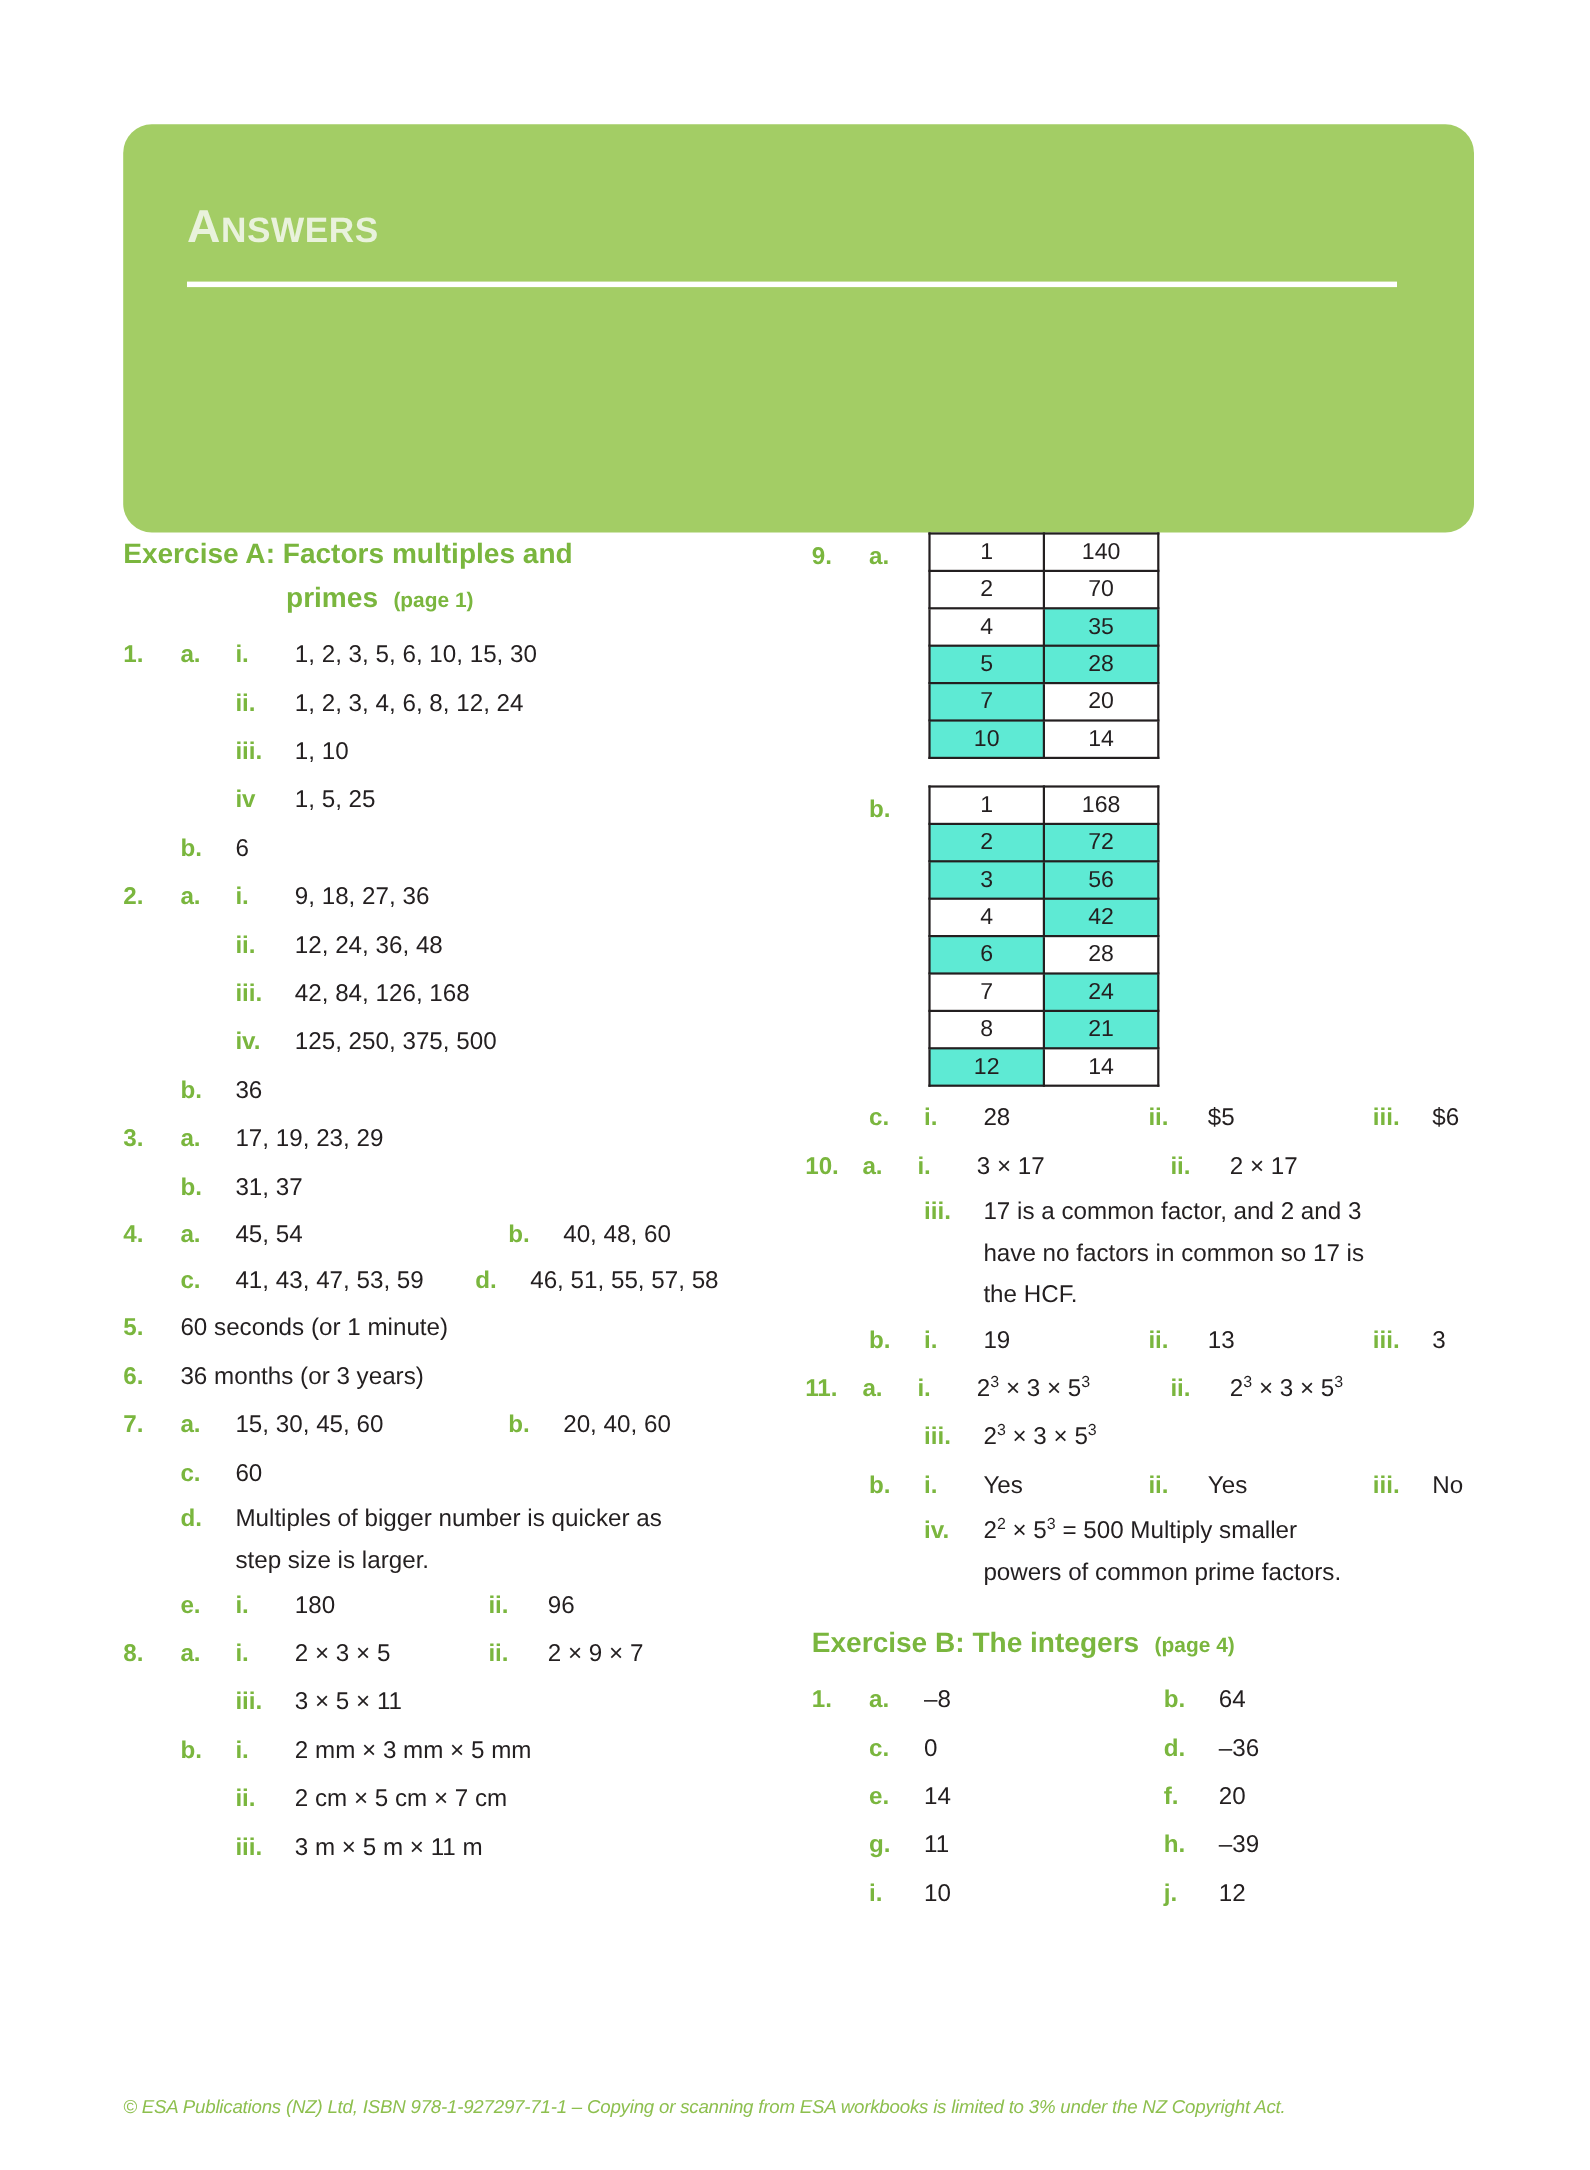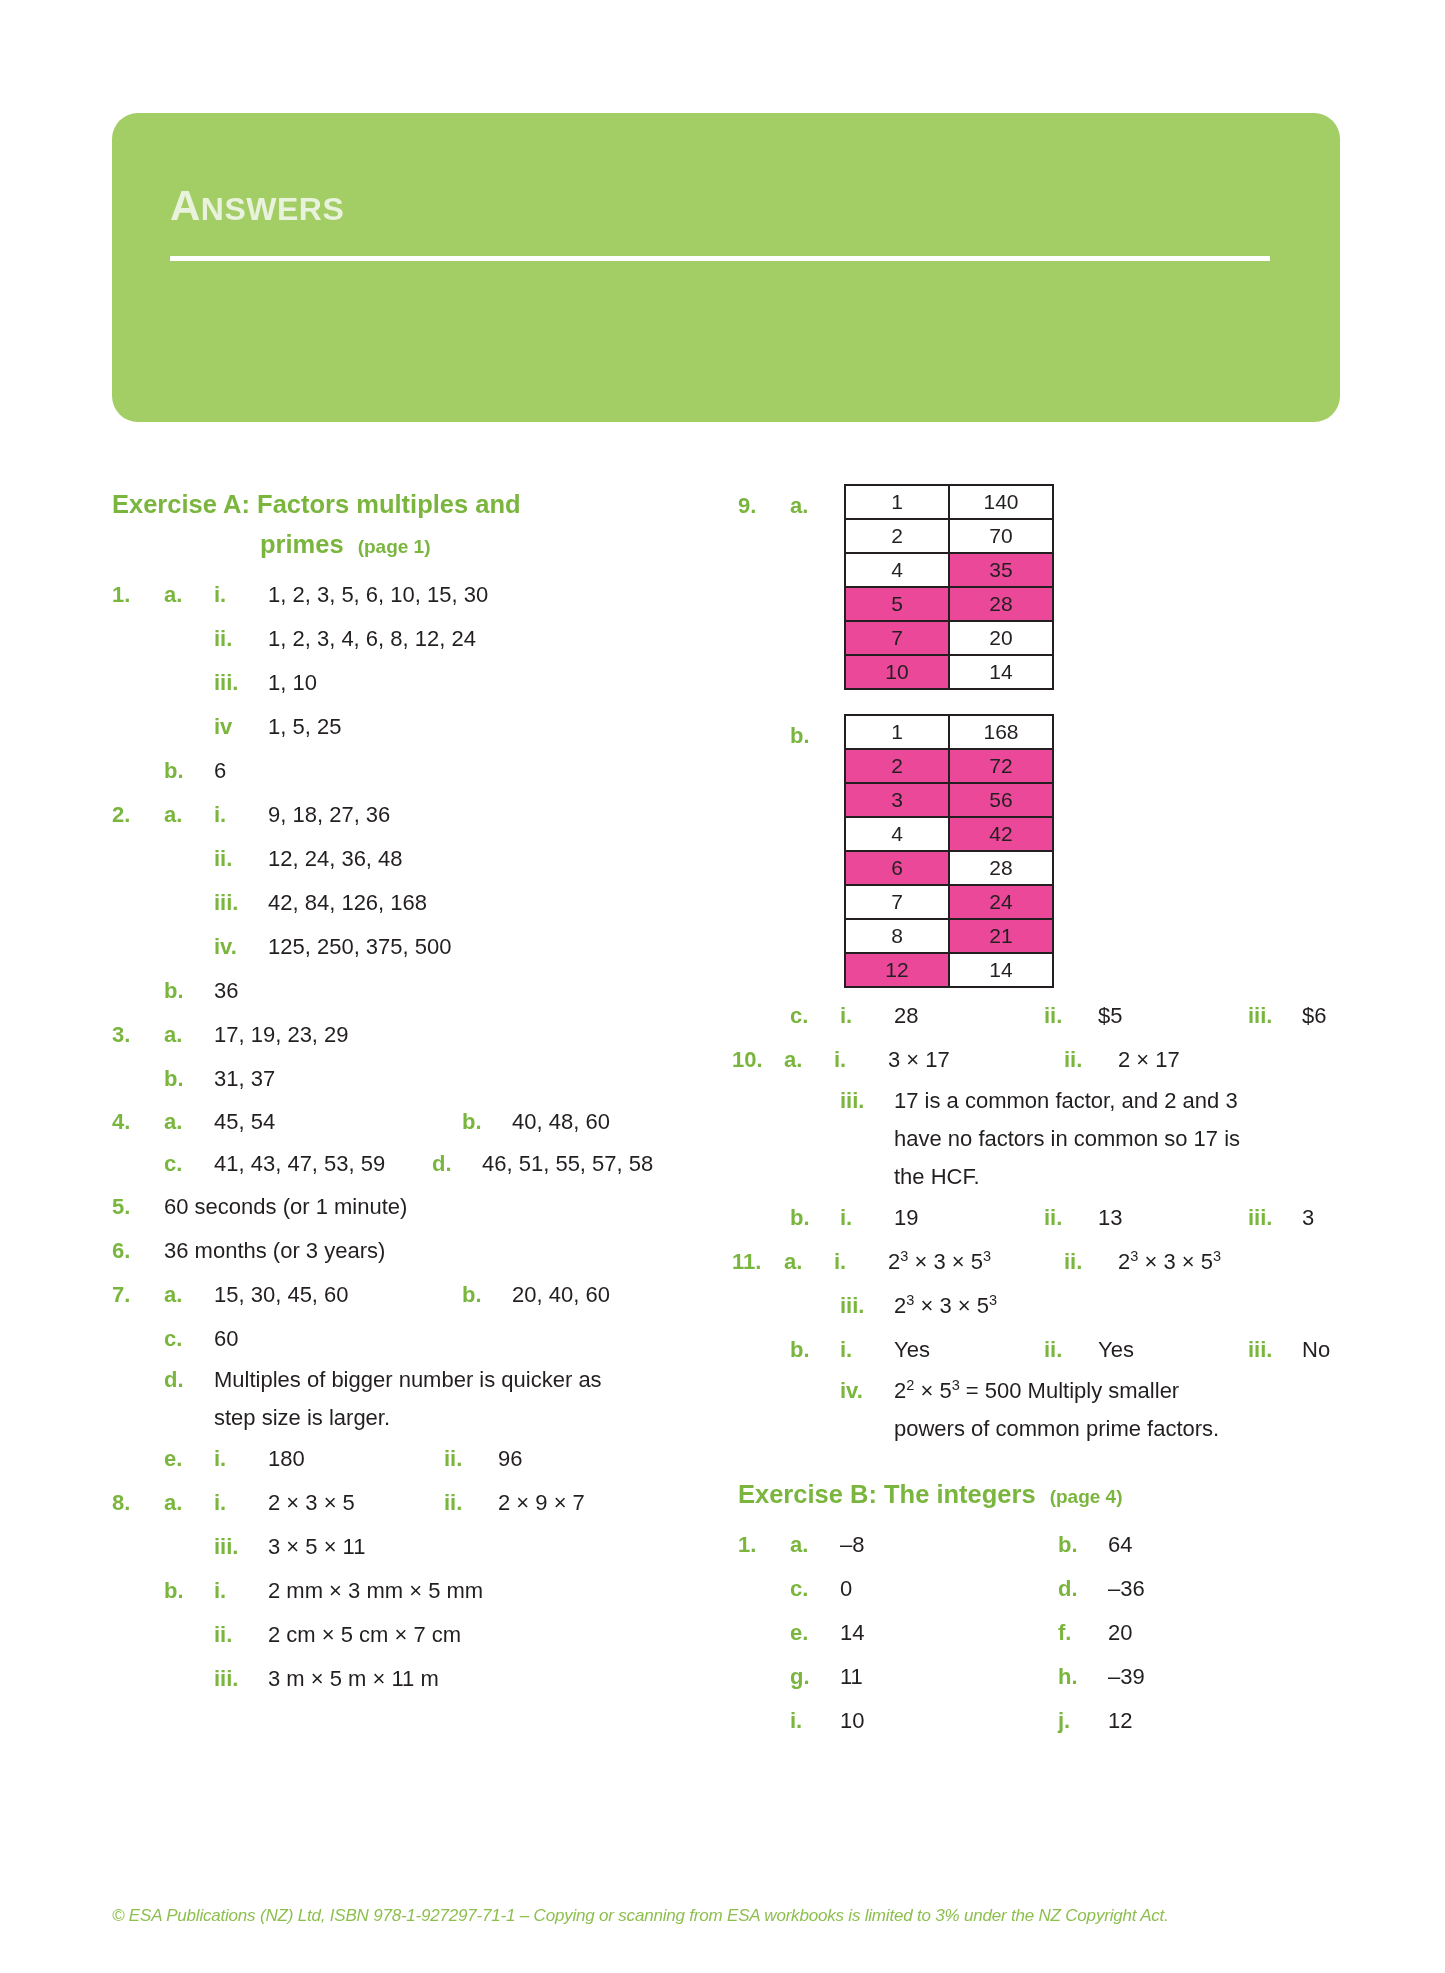--- a/index.html
+++ b/index.html
@@ -18,21 +18,21 @@
     background: #ffffff;
     overflow: hidden;
   }
 
   
   .header-banner {
     position: absolute;
     left: 112px;
     top: 113px;
     width: 1228px;
-    height: 309px;
+    height: 371px;
     background: #a3cd65;
     border-radius: 26px;
   }
   .header-title {
     position: absolute;
     left: 58px;
     top: 52px;
     color: #e9f2dc;
     font-family: "Liberation Sans", sans-serif;
     font-weight: bold;
@@ -144,21 +144,21 @@
   table.factor td {
     border: 2px solid #231f20;
     width: 104px;
     height: 34px;
     text-align: center;
     font-size: 21px;
     color: #231f20;
     padding: 0 4px;
     background: #ffffff;
   }
-  table.factor td.shaded { background: #ec4899; }
+  table.factor td.shaded { background: #5eead4; }
 
   .tbl-gap { height: 18px; }
 
   
   .footer {
     position: absolute;
     left: 112px;
     top: 1906px;
     width: 1230px;
     color: #8dbf4e;

